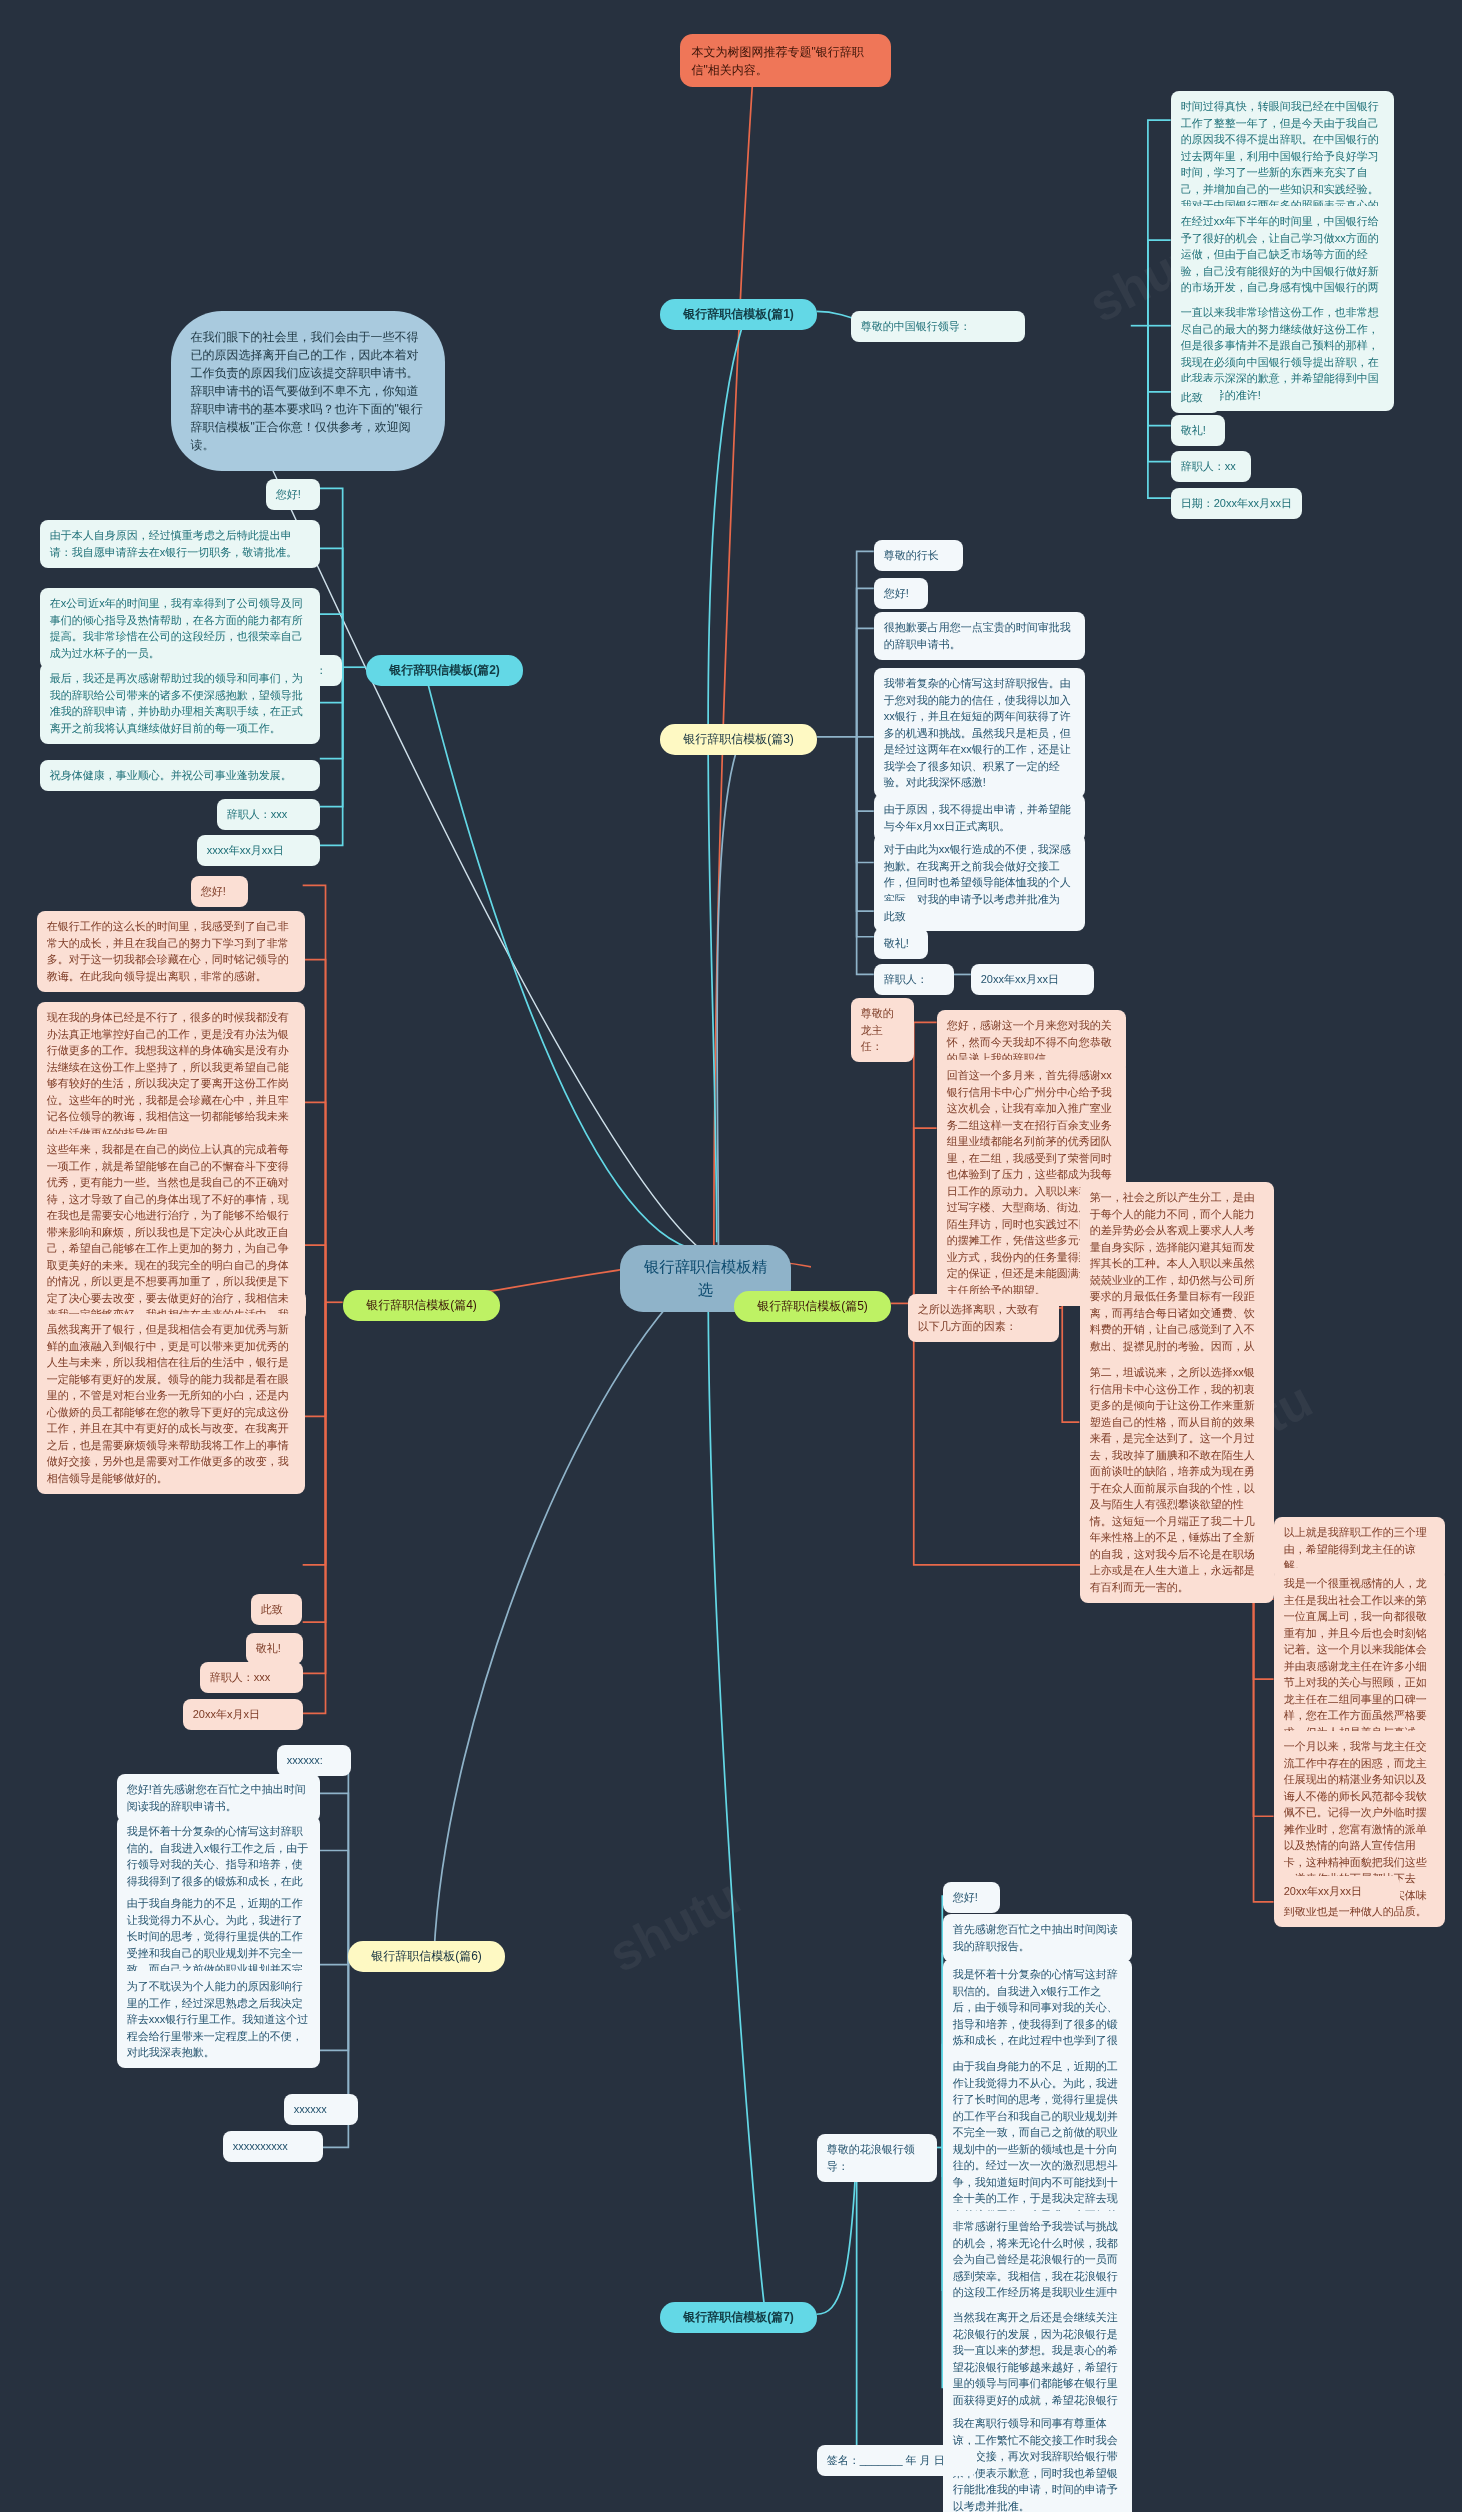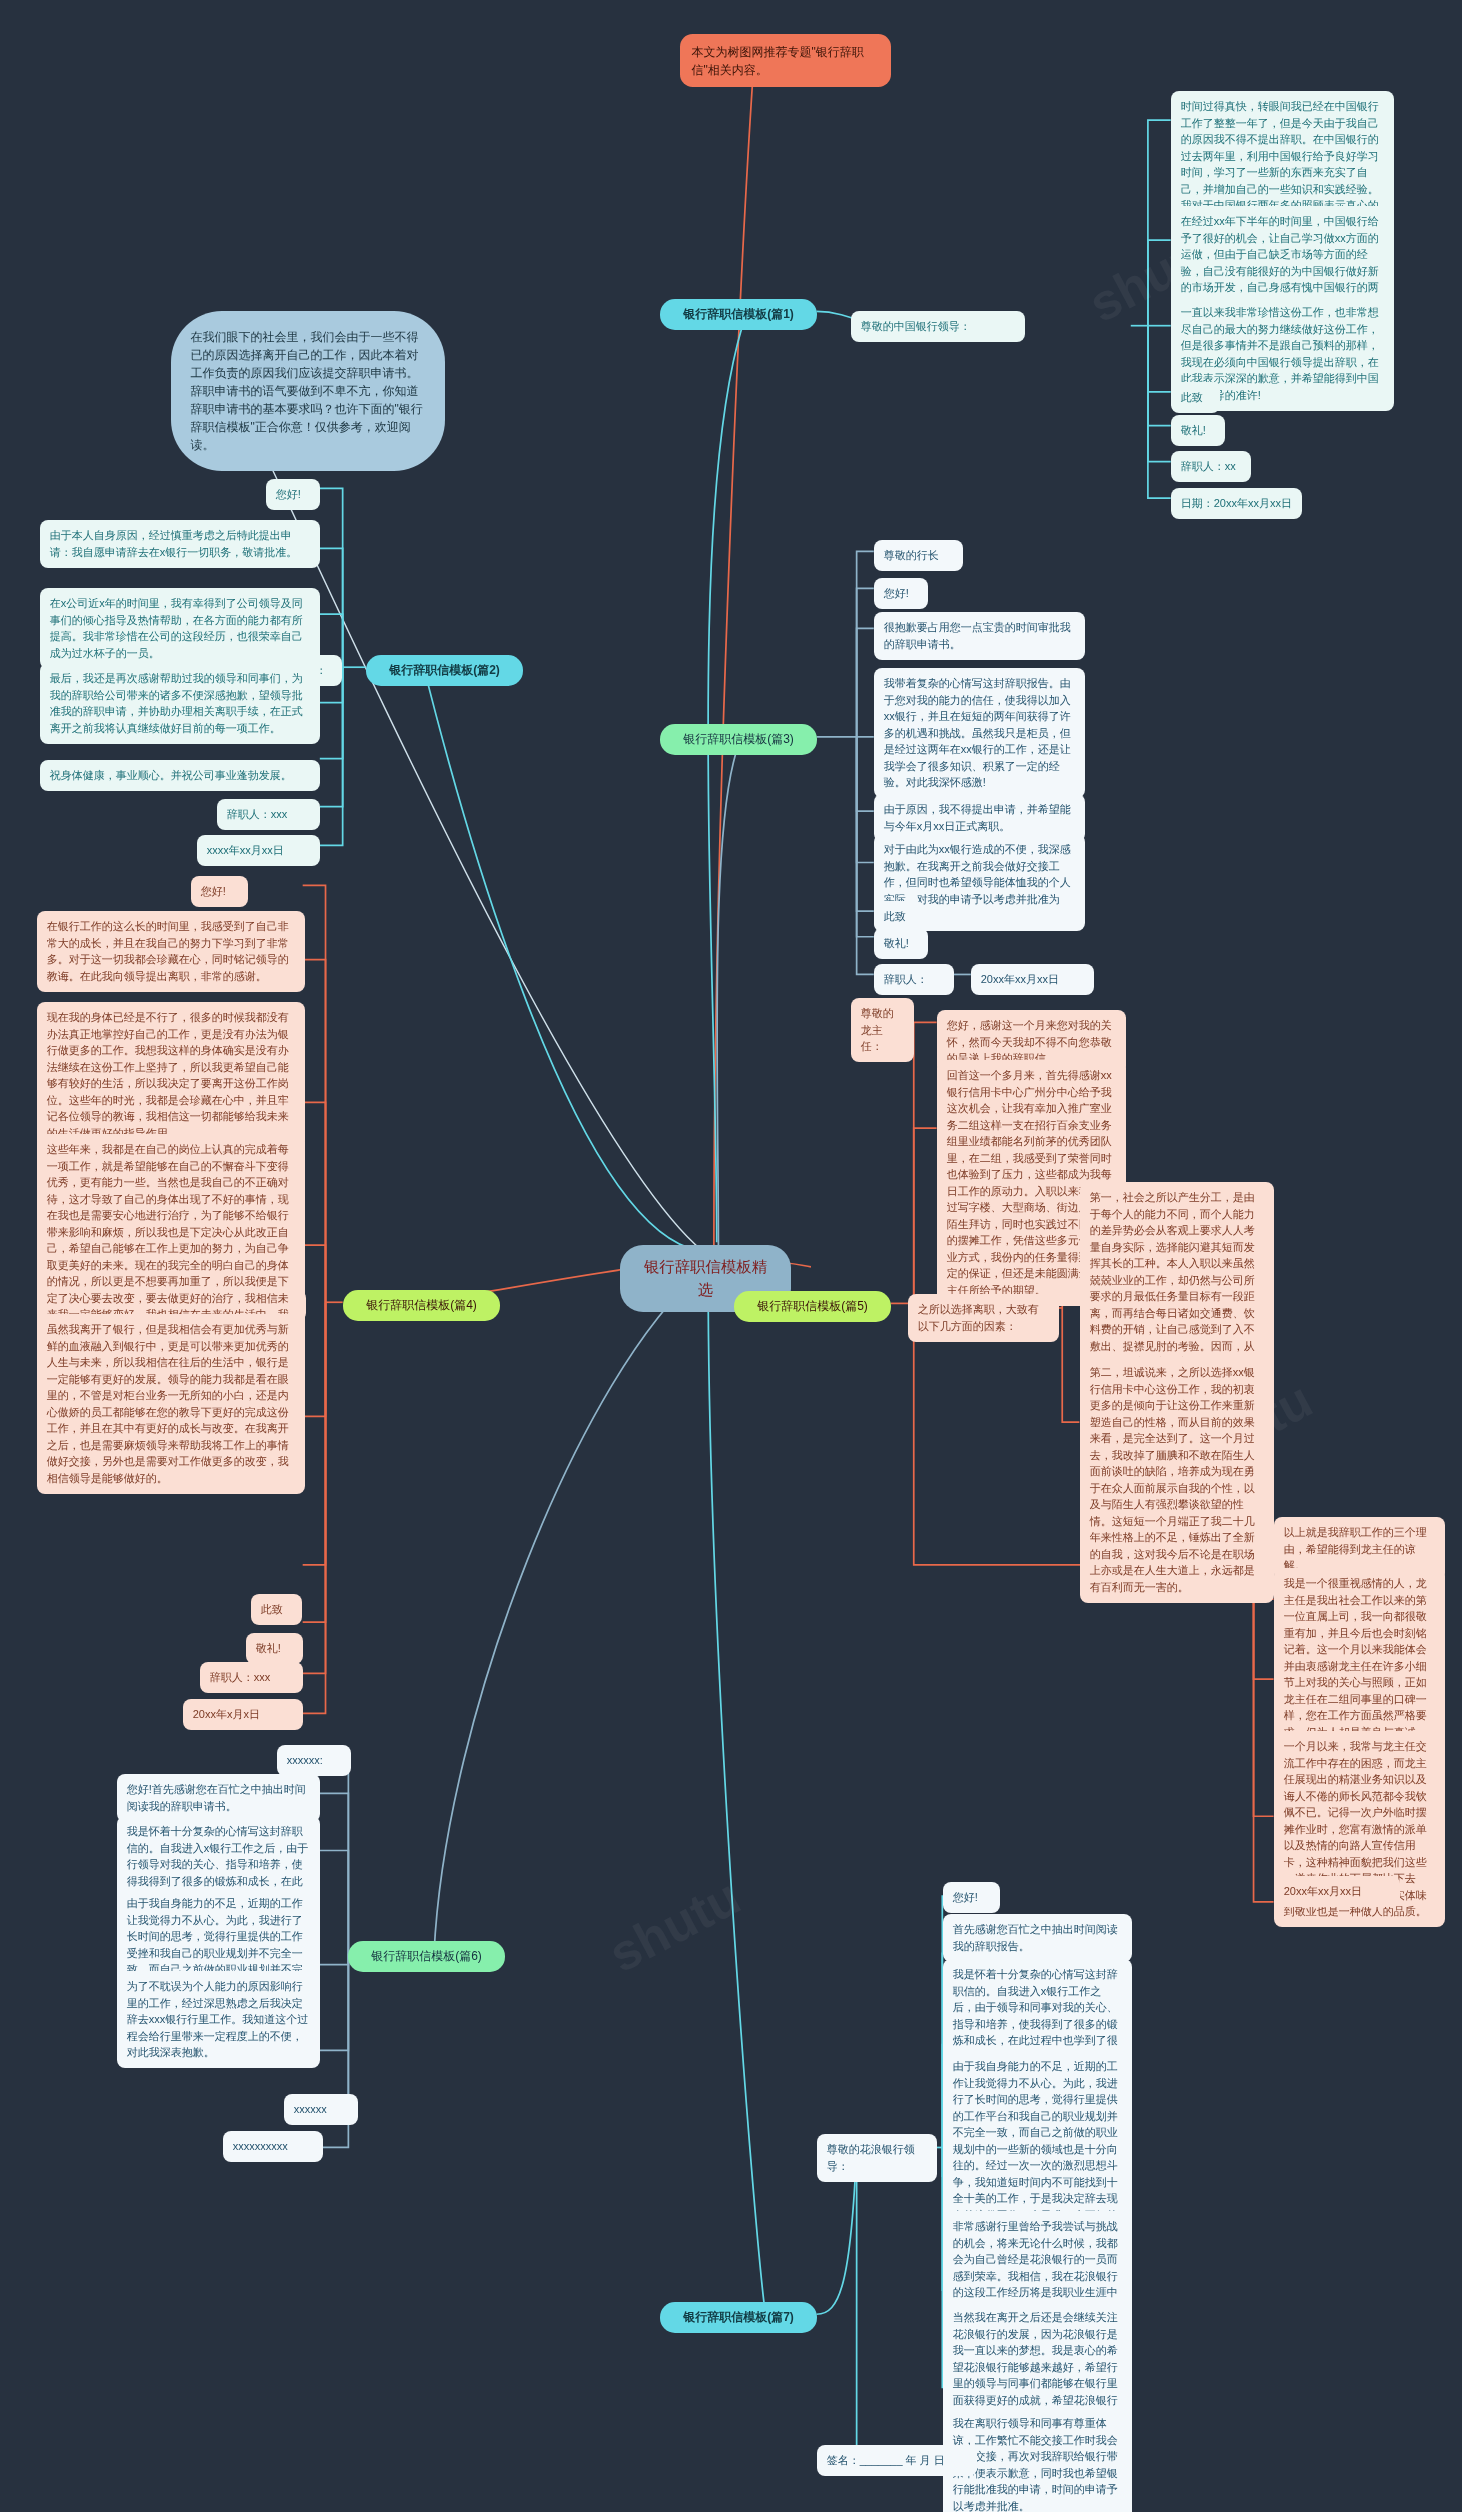--- a/index.html
+++ b/index.html
@@ -8,33 +8,33 @@
     font-family:"Liberation Sans","DejaVu Sans",sans-serif;
     width:1462px;height:2512px;position:relative;overflow:hidden;
     color:#1f3648;
   }
   #canvas{position:absolute;inset:0;}
   svg.links{position:absolute;left:0;top:0;width:1462px;height:2512px;pointer-events:none;}
   .node{position:absolute;box-sizing:border-box;border-radius:8px;padding:7.4px 9.7px;
         line-height:1.5;font-size:11px;white-space:pre-wrap;word-break:break-word;}
   
   .root{
-    background:#8fb3c9;color:#7f1d1d;border-radius:23px;font-size:15.4px;
+    background:#8fb3c9;color:#0c4a6e;border-radius:23px;font-size:15.4px;
     padding:10.3px 19.4px;text-align:center;font-weight:400;
   }
   .intro{
     background:#a9cade;color:#1b3440;border-radius:51px;font-size:12px;
     padding:17px 19.4px;text-align:left;
   }
   .topic-blue{
     background:#63d8e6;color:#123b44;border-radius:15px;font-size:12px;
     padding:6.3px 12.6px;text-align:center;font-weight:bold;
   }
   .topic-steel{
-    background:#86efac;color:#14303f;border-radius:15px;font-size:12px;
+    background:#fef9c3;color:#14303f;border-radius:15px;font-size:12px;
     padding:6.3px 12.6px;text-align:center;
   }
   .topic-orange{
     background:#bef264;color:#3a1309;border-radius:15px;font-size:12px;
     padding:6.3px 12.6px;text-align:center;
   }
   .leaf-mint{background:#eaf7f5;color:#1d6f77;}
   .leaf-white{background:#f3f8fb;color:#24536e;}
   .leaf-peach{background:#fbdfd4;color:#7c3a24;}
   .leaf-banner{background:#ef7658;color:#3c1408;border-radius:12.6px;font-size:12px;padding:8.6px 11.4px;}

